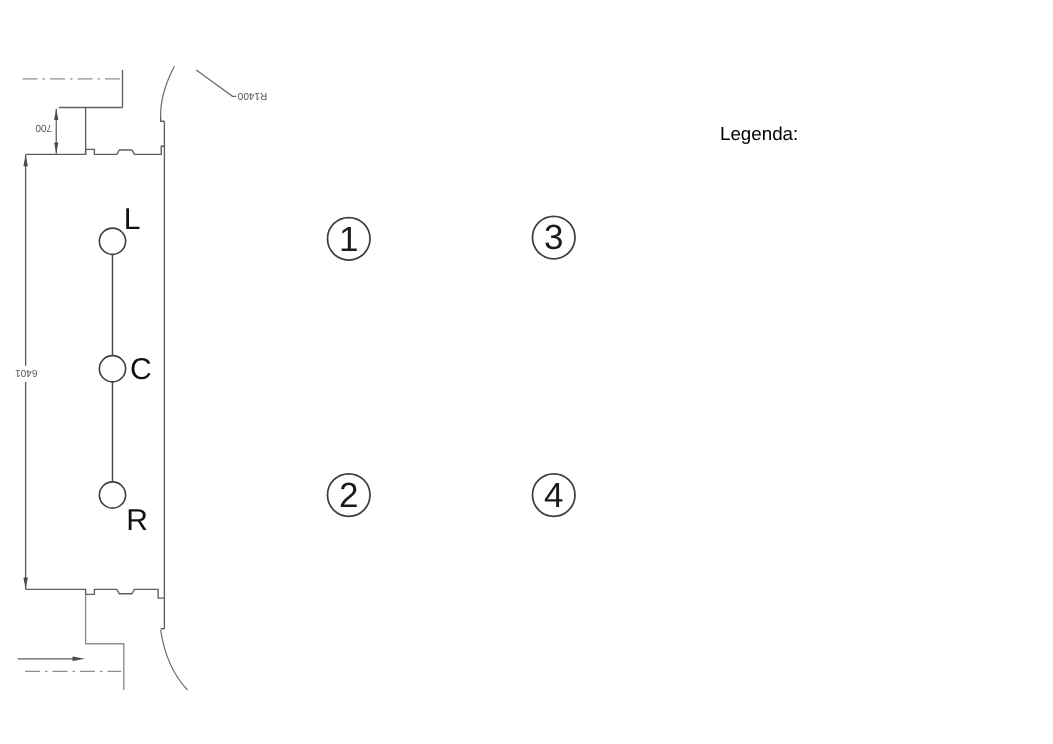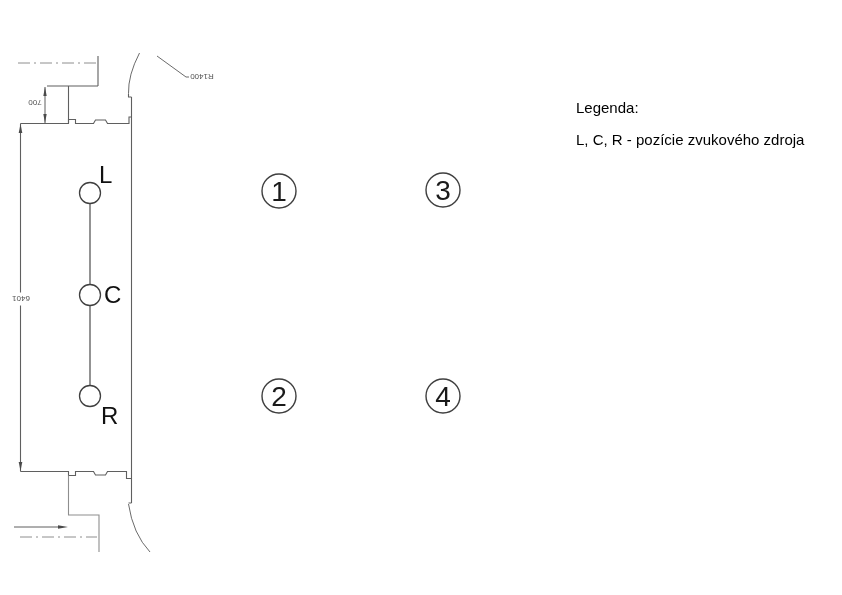--- a/index.html
+++ b/index.html
@@ -74,16 +74,15 @@
 
     <circle cx="279" cy="396" r="17" fill="#ffffff" stroke="#3f3f3f" stroke-width="1.4"></circle>
     <text x="279" y="405.5" class="mic-num">2</text>
 
     <circle cx="443" cy="396" r="17" fill="#ffffff" stroke="#3f3f3f" stroke-width="1.4"></circle>
     <text x="443" y="405.5" class="mic-num">4</text>
   </svg>
 
   <div class="legend">
     <div class="line">Legenda:</div>
-    <div class="line">L, C, R - pozície zvukového zdroja</div>
   </div>
 
 </div>
 
 </body></html>

